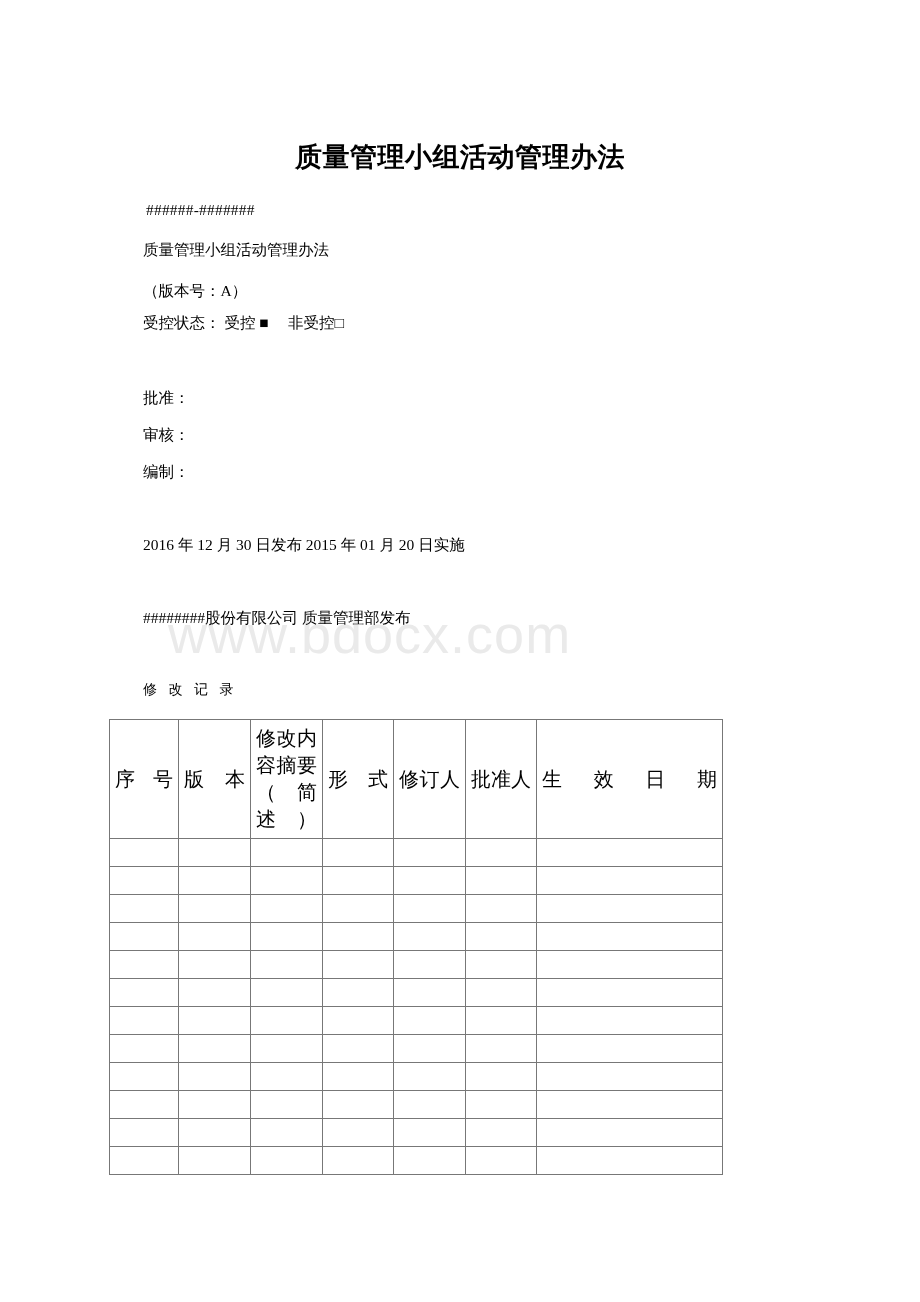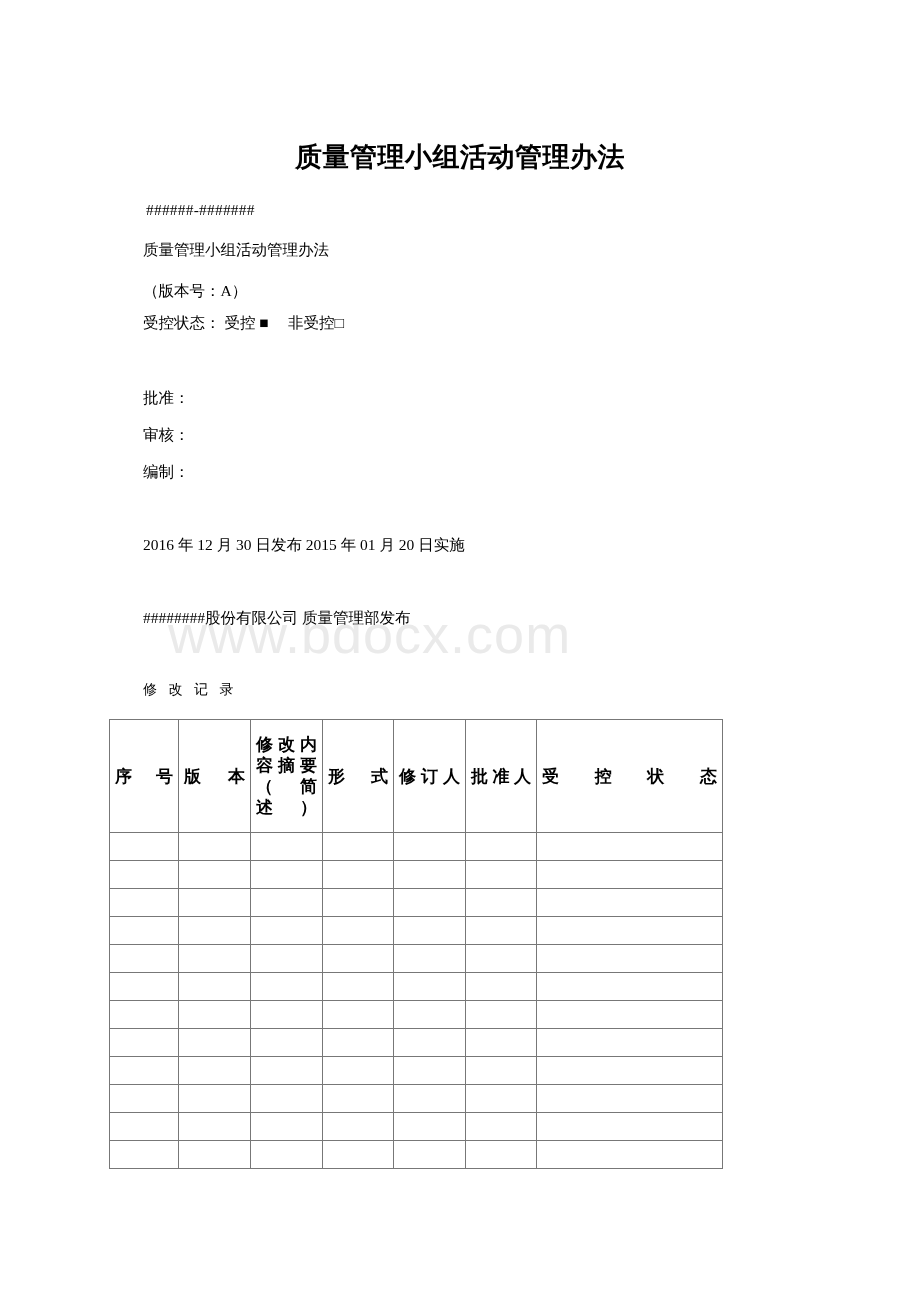--- a/index.html
+++ b/index.html
@@ -106,23 +106,22 @@
     height: 113px;
     vertical-align: middle;
     padding: 5px 5px 5px 5px;
     box-sizing: border-box;
   }
   .th-inner {
     display: block;
     text-align: justify;
     text-align-last: justify;
     text-justify: inter-character;
-    line-height: 21px;
-    font-size: 17px;
-    font-weight: bold;
+    line-height: 27px;
+    font-size: 20px;
   }
   table.rev-table tbody td {
     height: 27px;
   }
 
   
   col.c1 { width: 69px; }
   col.c2 { width: 72px; }
   col.c3 { width: 72px; }
   col.c4 { width: 71px; }
@@ -186,21 +185,21 @@
             <th>
               <span class="th-inner">形式</span>
             </th>
             <th>
               <span class="th-inner">修订人</span>
             </th>
             <th>
               <span class="th-inner">批准人</span>
             </th>
             <th>
-              <span class="th-inner">受控状态</span>
+              <span class="th-inner">生效日期</span>
             </th>
           </tr>
         </thead>
         <tbody>
             <tr>
               <td></td>
               <td></td>
               <td></td>
               <td></td>
               <td></td>

